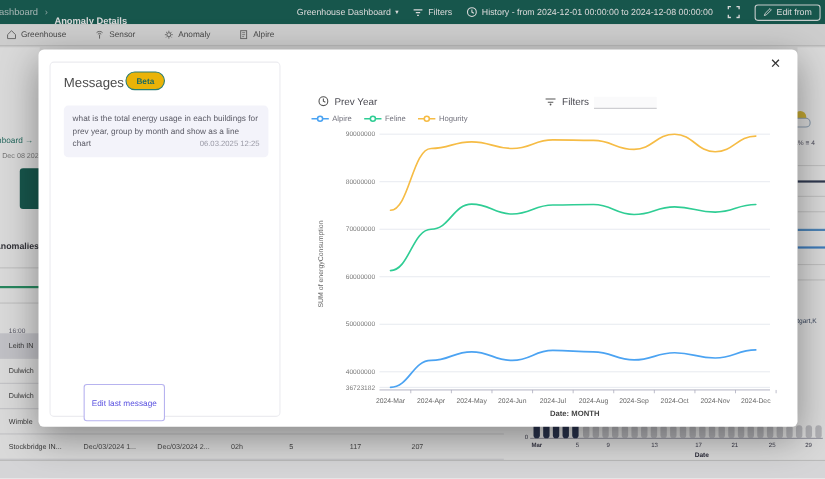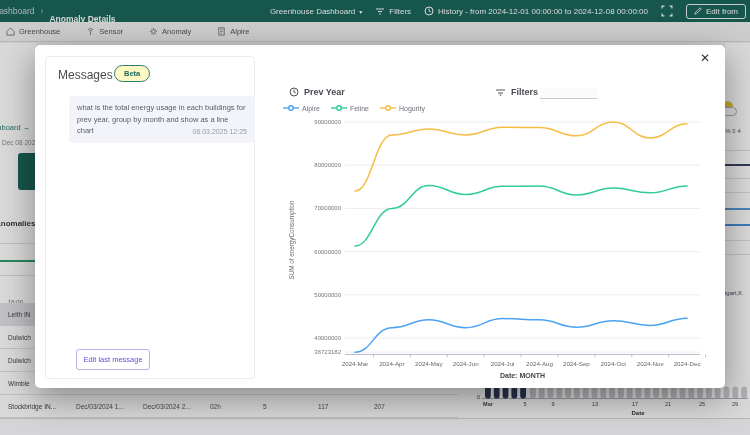--- a/index.html
+++ b/index.html
@@ -53,37 +53,37 @@
   
   .dim { position:absolute; inset:0; background:rgba(0,0,0,.15); z-index:2; }
   .modal { position:absolute; left:35px; top:45px; width:690px; height:343px; background:#fff;
            border-radius:5px; box-shadow:0 10px 34px rgba(0,0,0,.38); z-index:3; }
 
   
   .msg-card { position:absolute; left:10px; top:11px; width:210px; height:323px;
               border:1px solid #ececf0; border-radius:4px; background:#fff; }
   .msg-title { position:absolute; left:12px; top:11px; font-size:12px; color:#4a4a4a; }
   .beta-pill { position:absolute; left:68px; top:8px; border:1px solid #2c7d71; color:#1d6a60;
-               background:#fef9c3; border-radius:9px; font-size:7.5px; font-weight:bold;
+               background:#eab308; border-radius:9px; font-size:7.5px; font-weight:bold;
                padding:3px 9px; }
-  .bubble { position:absolute; left:23px; top:39px; width:186px; height:47px; background:#f3f3fa;
+  .bubble { position:absolute; left:12px; top:39px; width:186px; height:47px; background:#f3f3fa;
             border-radius:4px; padding:6px 8px; font-size:7.5px; color:#5b5b66; line-height:1.55; }
   .bubble-time { position:absolute; right:8px; bottom:5px; font-size:7px; color:#9a9aa6; }
-  .btn-outline { position:absolute; left:30px; top:292px; width:74px; height:21px;
+  .btn-outline { position:absolute; left:30px; top:292px; width:74px; height:34px;
                  border:1px solid #b7b3ef; border-radius:3px; background:#fff; color:#5a52e0;
                  font-size:7.5px; display:flex; align-items:center; justify-content:center; cursor:pointer; }
   .btn-solid { position:absolute; left:119px; top:292px; width:75px; height:21px;
                border-radius:3px; background:#5a52e0; color:#fff; font-size:7.5px;
                display:flex; align-items:center; justify-content:center; cursor:pointer; }
 
   
   .chart-title { position:absolute; left:246px; top:8px; font-size:11px; font-weight:bold; color:#3a3a42; }
   .close-x { position:absolute; left:663px; top:4px; font-size:12px; color:#333; cursor:pointer; padding:2px; }
   .ctl { position:absolute; display:flex; align-items:center; gap:5px; font-size:9px;
-         font-weight:bold; color:#4a4a52; }
+         font-weight:normal; color:#4a4a52; }
   .prev-year { left:254px; top:42px; }
   .filters-ctl { left:460px; top:42px; }
   .filters-input { position:absolute; left:505px; top:43px; width:57px; height:11px;
                    background:#fafafb; border-bottom:1px solid #c9c9ce; }
   #legend { position:absolute; left:248px; top:59px; display:flex; gap:11px; align-items:center; }
   .leg-item { display:flex; align-items:center; gap:3px; font-size:7px; color:#71717c; }
   #trend-svg { position:absolute; left:251px; top:71px; }
   #mini-bars { position:absolute; left:470px; top:378px; }
 </style>
 </head>

